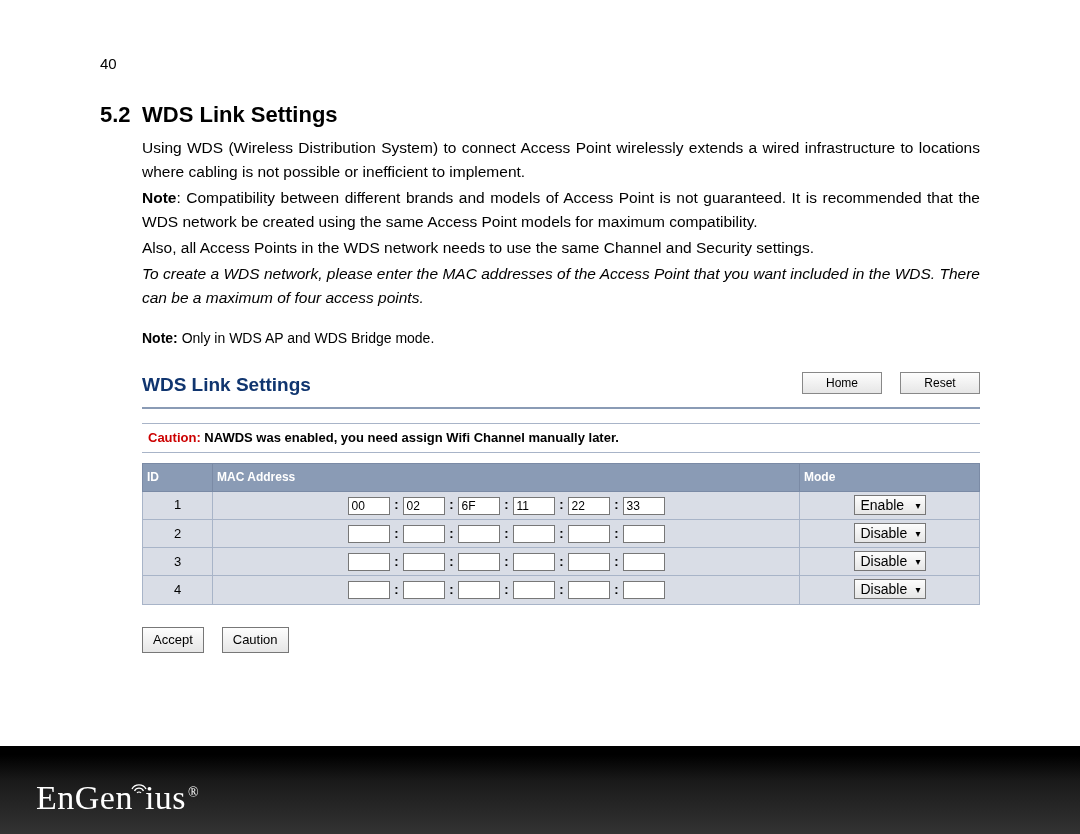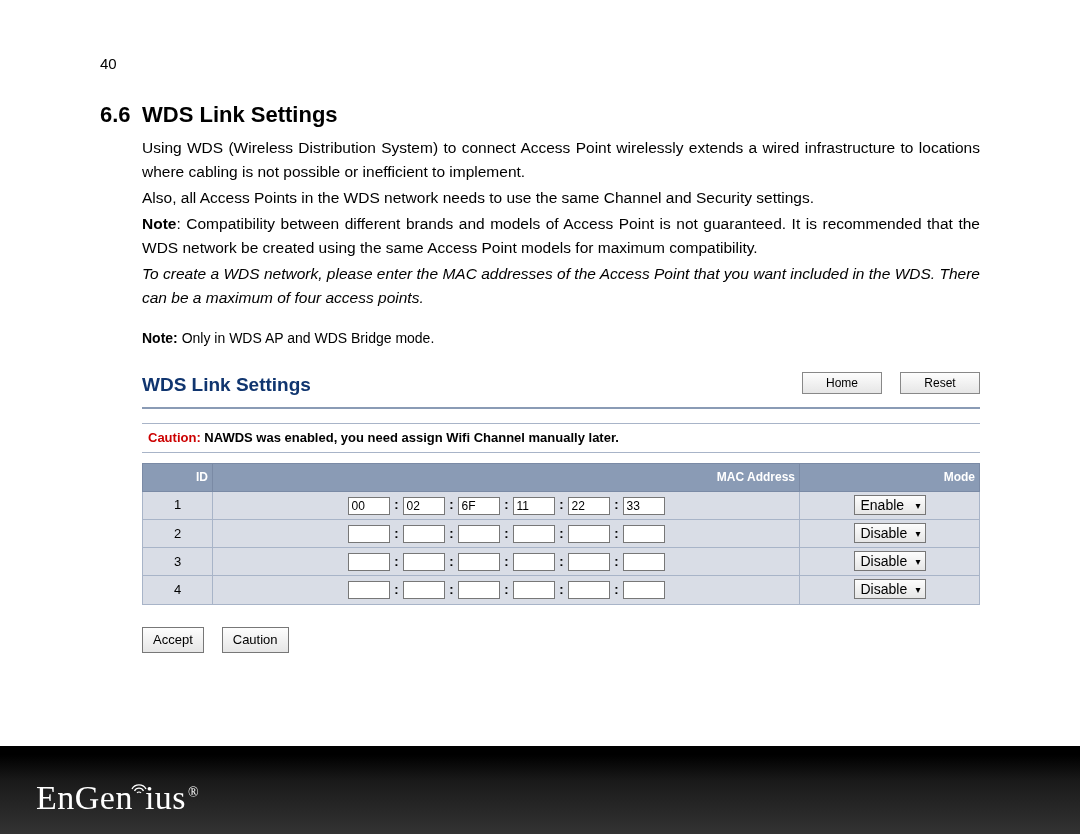--- a/index.html
+++ b/index.html
@@ -82,21 +82,21 @@
     border-collapse: collapse;
     margin-top: 10px;
     font-size: 13px;
   }
   .wds-table th {
     background: #8a9bb5;
     color: #fff;
     font-weight: bold;
     padding: 4px;
     border: 1px solid #7a8aa5;
-    text-align: right;
+    text-align: left;
     font-size: 12px;
   }
   .wds-table td {
     background: #d9dde6;
     border: 1px solid #a8b4c8;
     padding: 3px 6px;
     text-align: center;
   }
   .mac-cell { padding: 3px 10px; }
   .mac-seg {
@@ -173,27 +173,27 @@
   }
   .wifi-arc svg { vertical-align: top; margin-left:-3px; margin-right:-3px;}
 </style>
 </head>
 <body>
 
 <div class="page">
   <div class="page-num">40</div>
 
   <div class="section-title">
-    <span class="section-num">6.6</span><span>WDS Link Settings</span>
+    <span class="section-num">5.2</span><span>WDS Link Settings</span>
   </div>
 
   <div class="body-text">
     <p>Using WDS (Wireless Distribution System) to connect Access Point wirelessly extends a wired infrastructure to locations where cabling is not possible or inefficient to implement.</p>
+    <p><b>Note</b><span>: Compatibility between different brands and models of Access Point is not guaranteed. It is recommended that the WDS network be created using the same Access Point models for maximum compatibility.</span></p>
     <p>Also, all Access Points in the WDS network needs to use the same Channel and Security settings.</p>
-    <p><b>Note</b><span>: Compatibility between different brands and models of Access Point is not guaranteed. It is recommended that the WDS network be created using the same Access Point models for maximum compatibility.</span></p>
     <p class="italic">To create a WDS network, please enter the MAC addresses of the Access Point that you want included in the WDS. There can be a maximum of four access points.</p>
 
     <div class="note-line">
       <b>Note:</b><span> Only in WDS AP and WDS Bridge mode.</span>
     </div>
 
     <div class="panel">
       <div class="panel-head">
         <div class="panel-title">WDS Link Settings</div>
         <div class="panel-btns">

